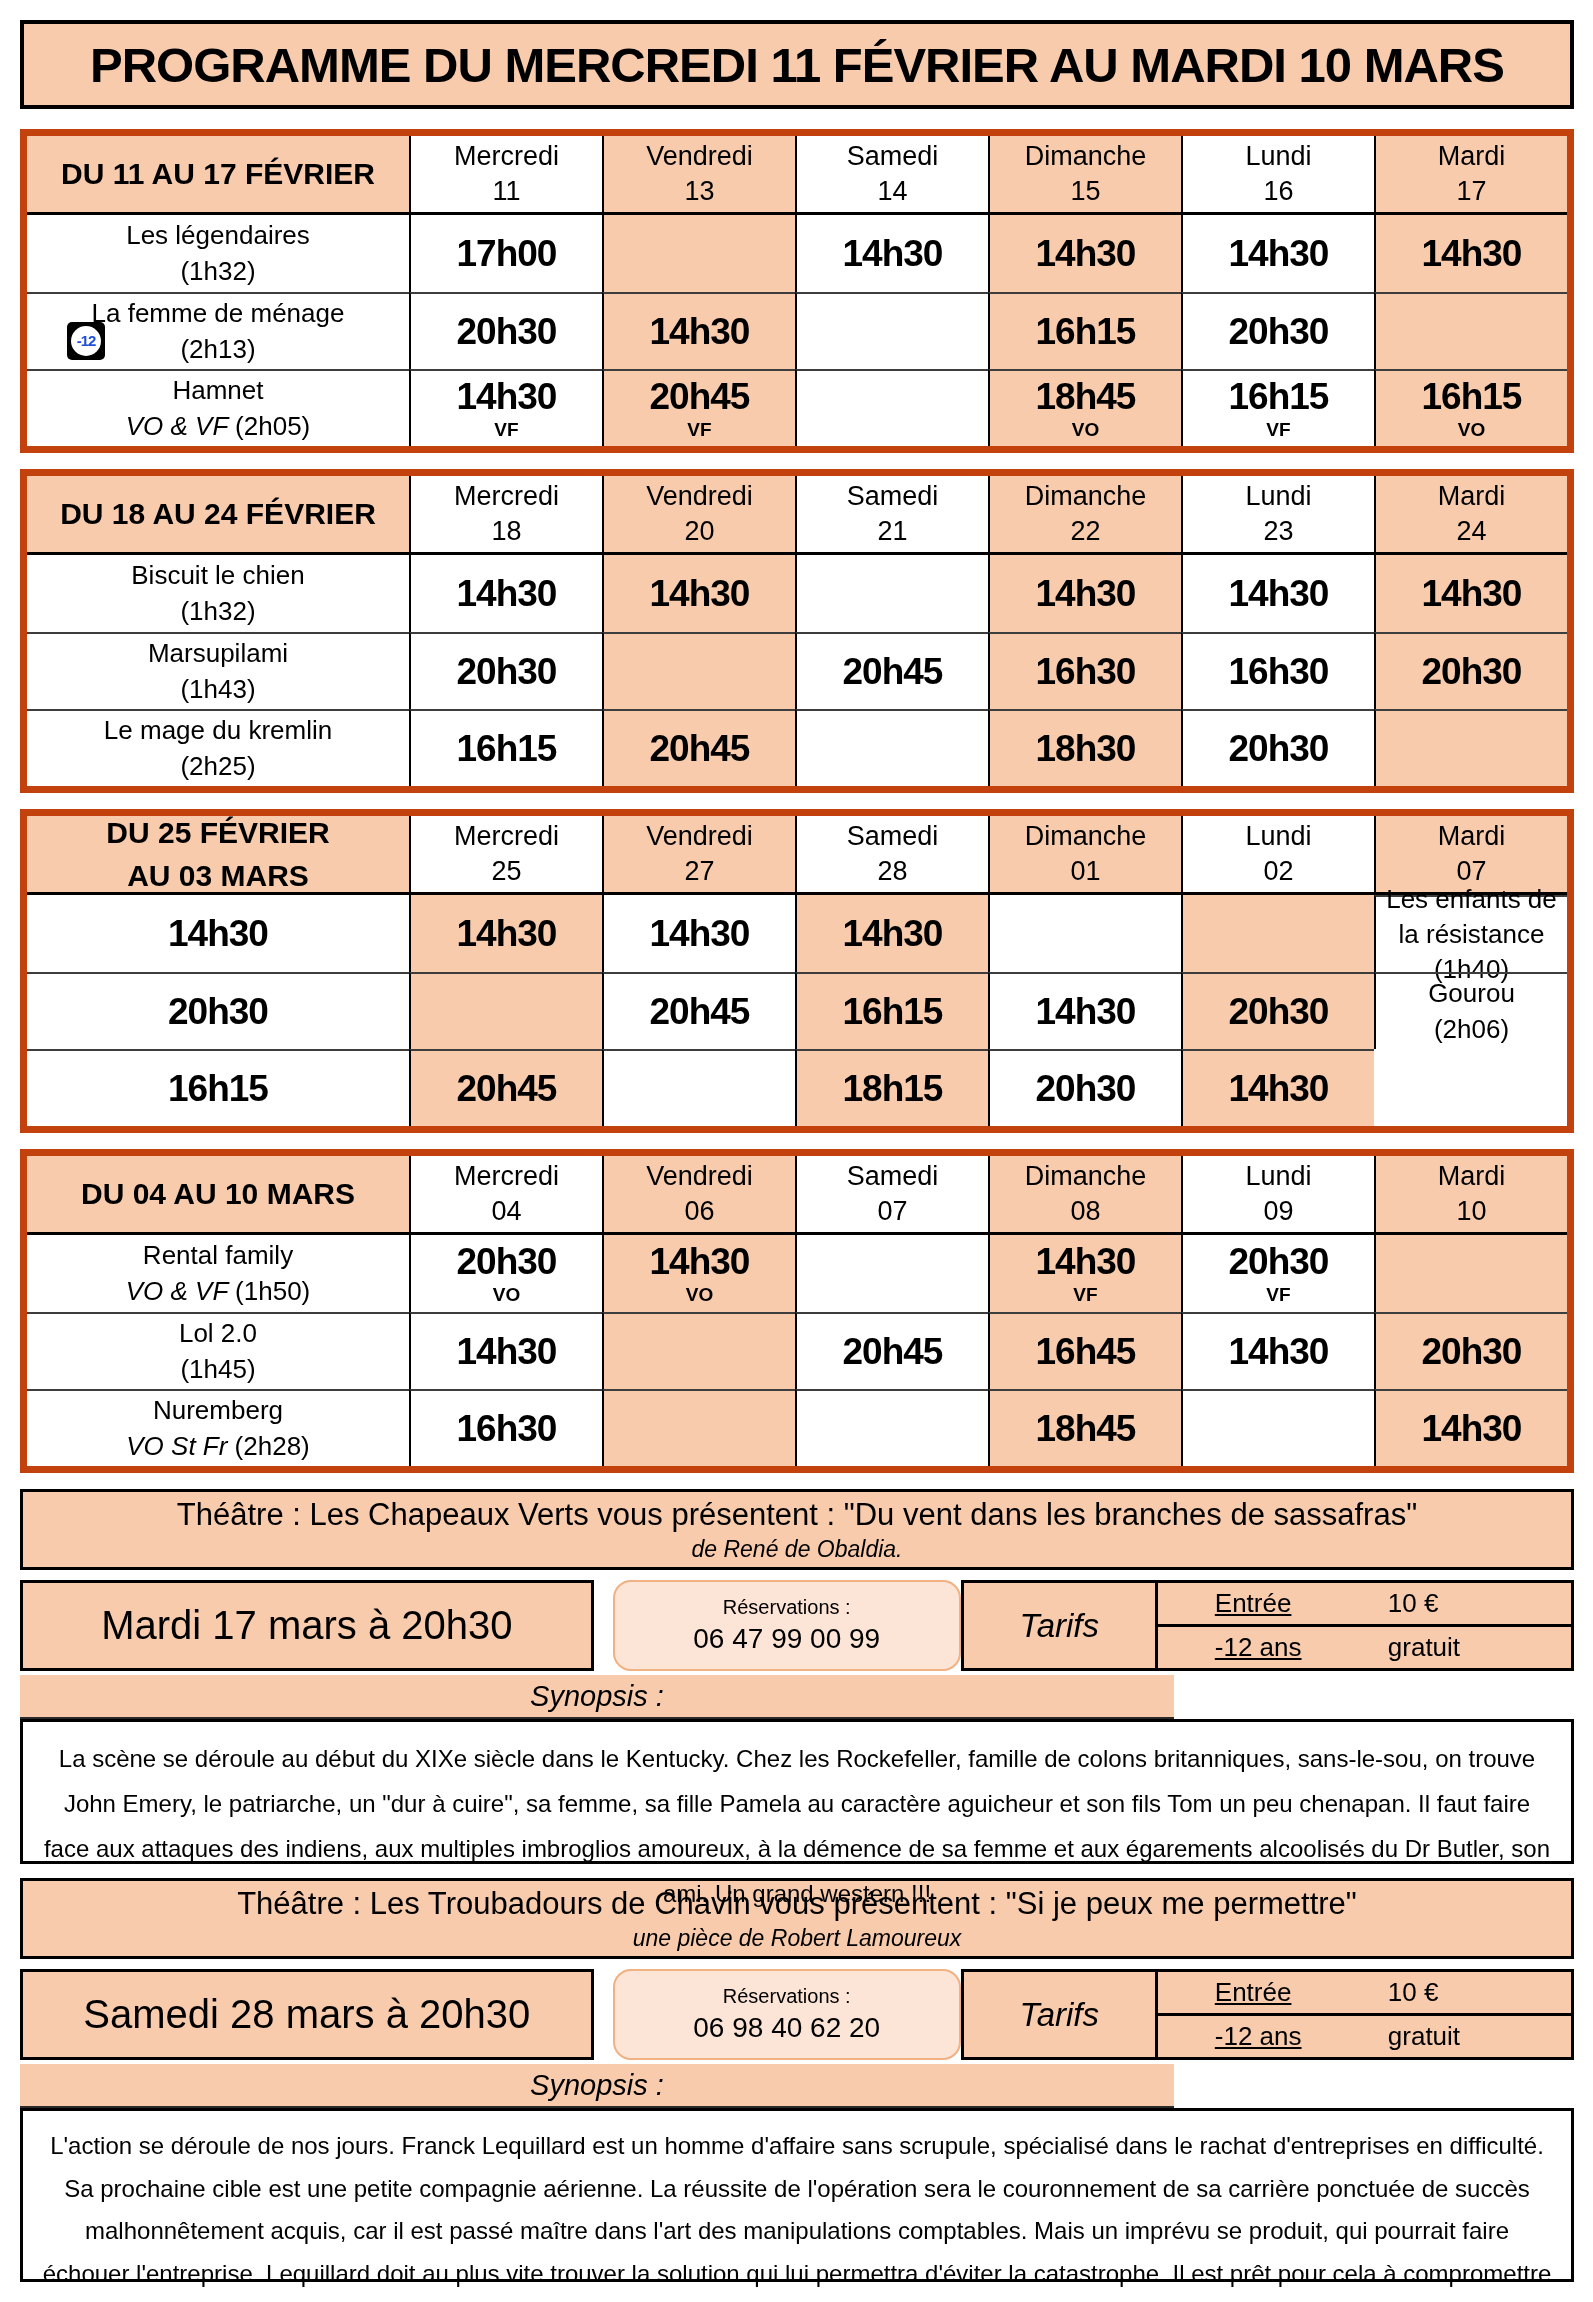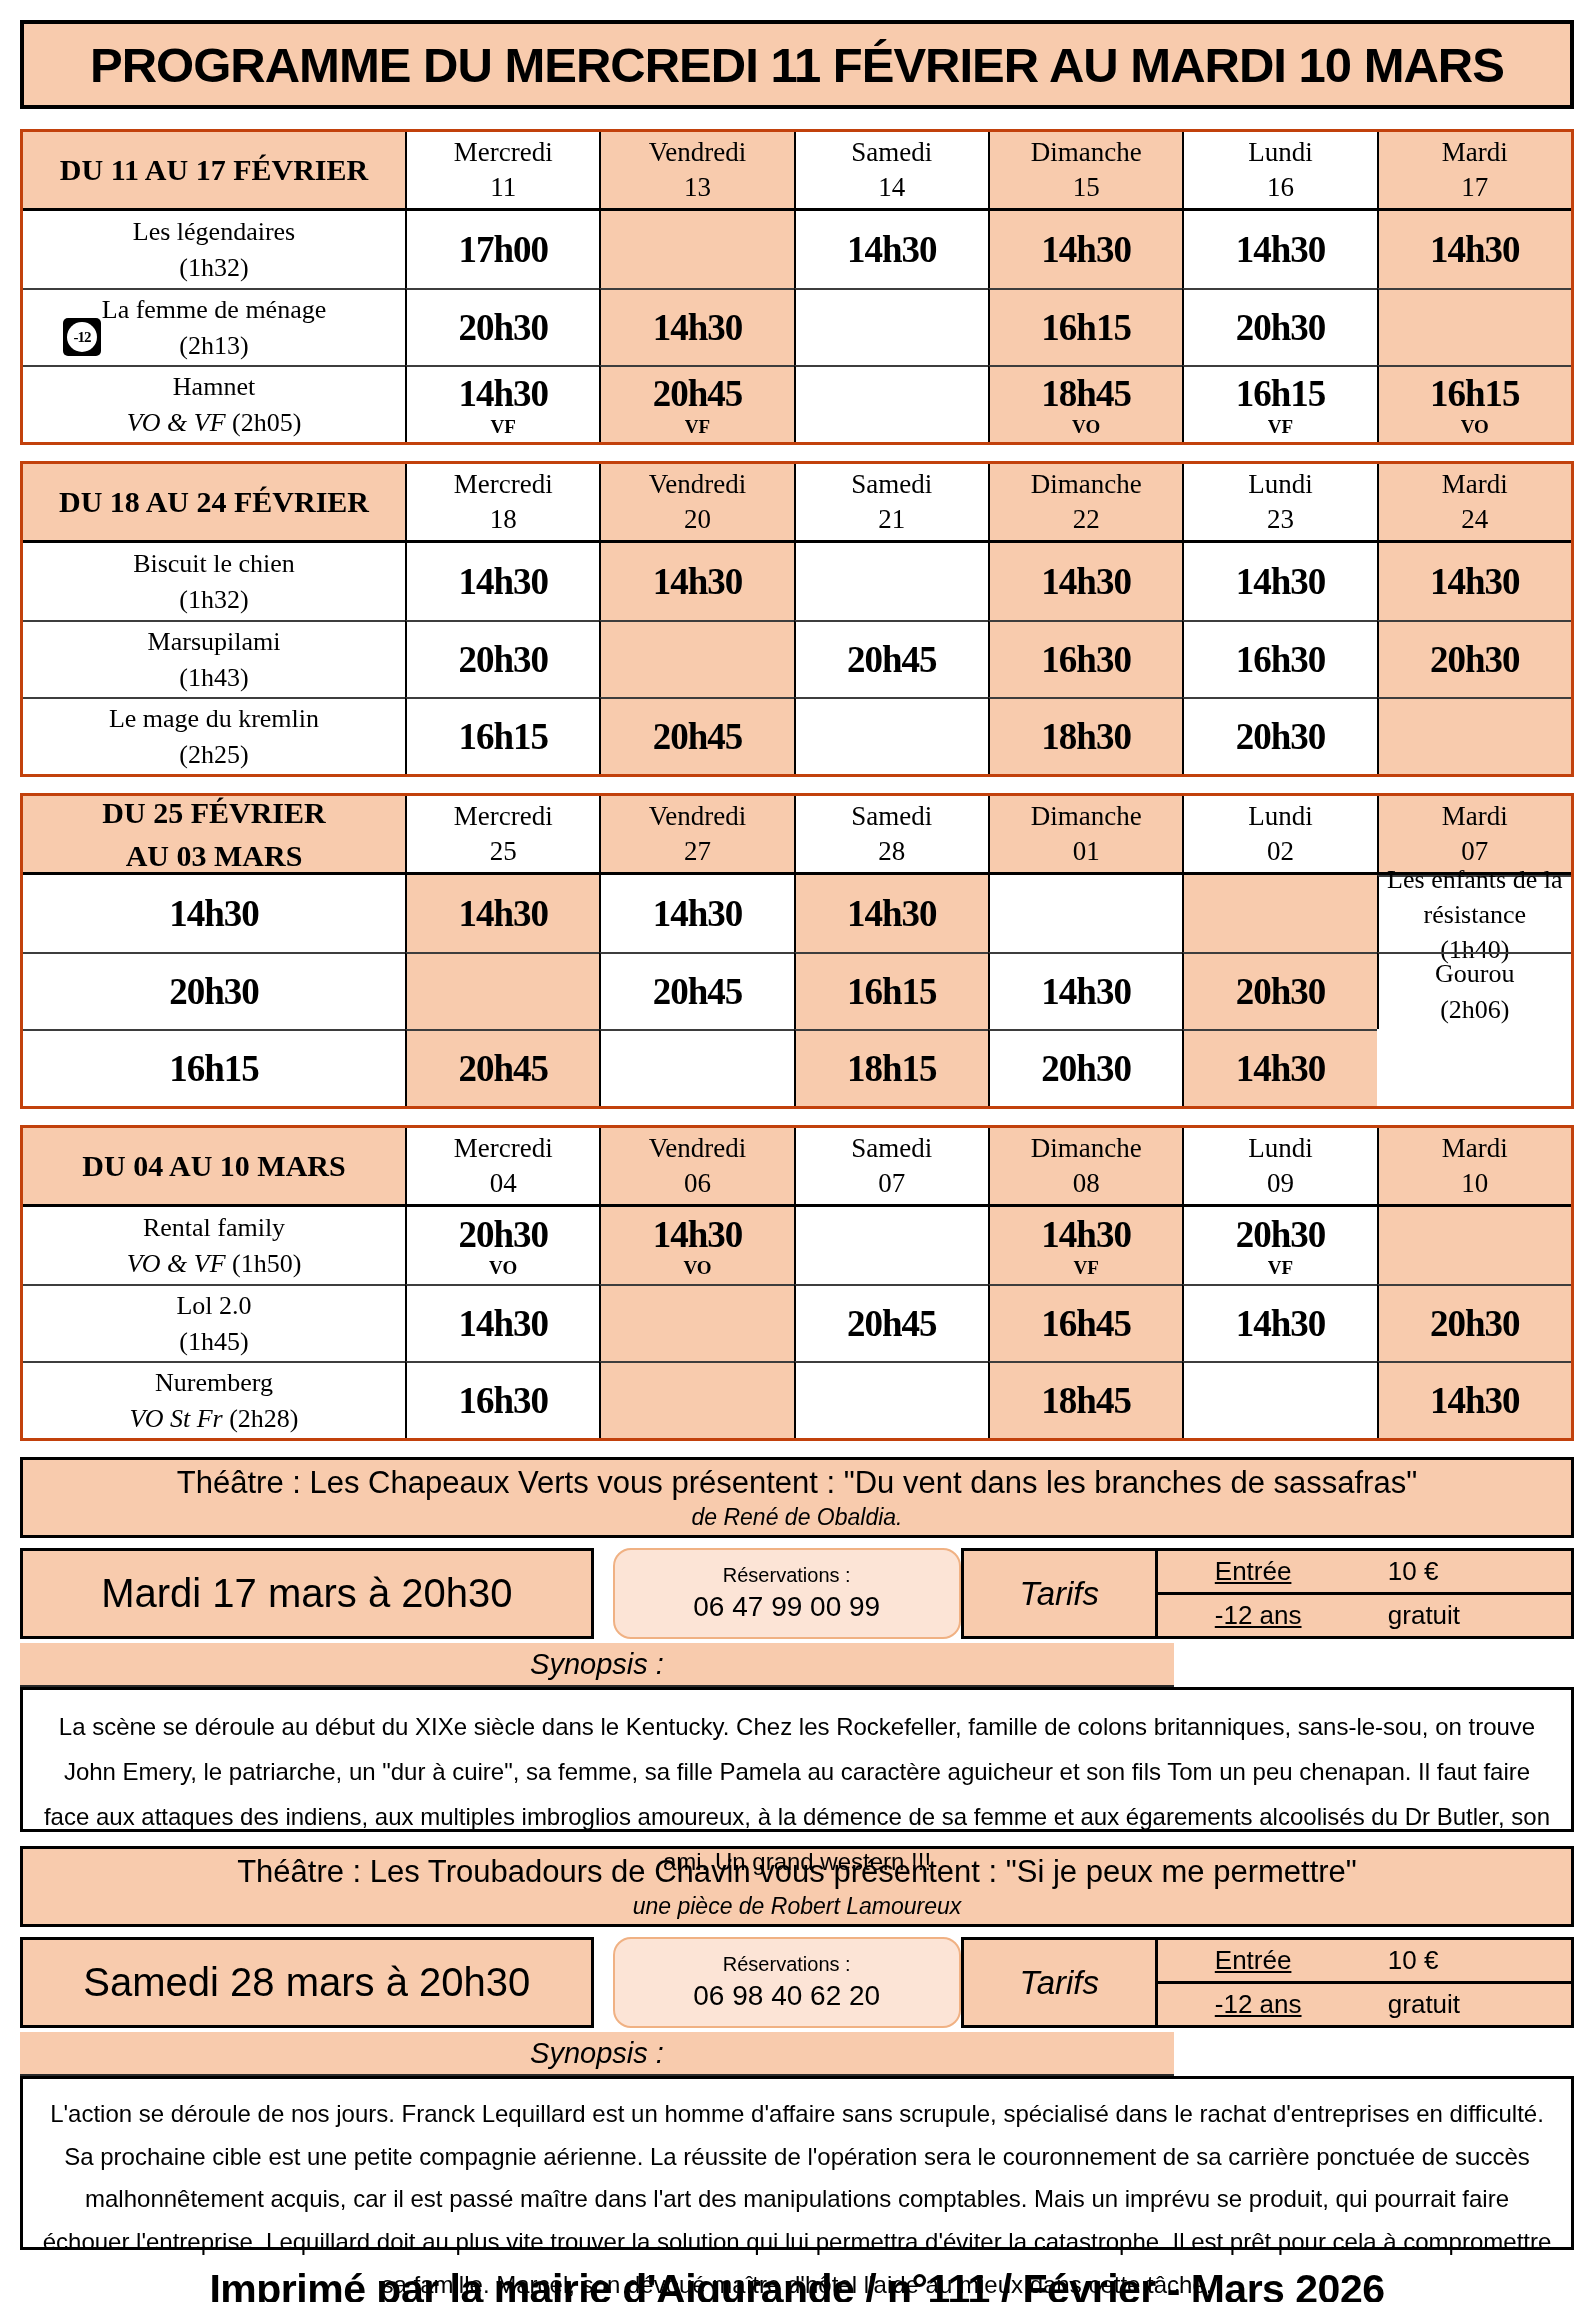--- a/index.html
+++ b/index.html
@@ -14,35 +14,35 @@
     box-sizing:border-box;height:89px;border:4px solid #000;background:#f8cbad;
     display:flex;align-items:center;justify-content:center;
     font-size:49px;font-weight:bold;letter-spacing:-1px;margin-bottom:20px;
   }
 
   
   .week-table{
     display:grid;
     grid-template-columns:382px repeat(6,1fr);
     grid-template-rows:79px 77px 77px 77px;
-    border:3px solid #c2410c;background:#fff;margin-bottom:16px;font-family:Liberation Serif, serif;
+    border:7px solid #c2410c;background:#fff;margin-bottom:16px;
   }
   .cell{box-sizing:border-box;border-left:2px solid #000;display:flex;flex-direction:column;align-items:center;justify-content:center;}
   .week-table > .cell:nth-child(7n+1){border-left:none;}
   .week-table > .cell:nth-child(-n+7){border-bottom:3px solid #000;}
   .row-sep{border-top:2px solid #3d3d3d;}
   .alt{background:#f8cbad;}
   .week-label{background:#f8cbad;font-weight:bold;font-size:30px;line-height:1.45;text-align:center;}
   .day-head{justify-content:space-evenly;font-size:27px;}
   .film-cell{position:relative;font-size:26px;line-height:1.35;text-align:center;}
   .film-sub .ital{font-style:italic;}
   .age-badge{position:absolute;left:40px;bottom:9px;width:38px;height:38px;background:#000;border-radius:5px;
     display:flex;align-items:center;justify-content:center;}
   .age-circle{width:30px;height:30px;background:#fff;border-radius:50%;display:flex;align-items:center;justify-content:center;
-    font-weight:bold;font-size:15px;color:#000000;letter-spacing:-1px;}
+    font-weight:bold;font-size:15px;color:#1d4ed8;letter-spacing:-1px;}
   .showtime{font-size:37px;font-weight:bold;letter-spacing:-1px;}
   .lang{font-size:19px;font-weight:bold;margin-top:1px;}
 
   
   .banner{
     box-sizing:border-box;border:3px solid #000;background:#f8cbad;height:81px;
     display:flex;flex-direction:column;align-items:center;justify-content:center;gap:3px;
   }
   .banner-title{font-size:31px;}
   .banner-subtitle{font-size:23px;font-style:italic;}

